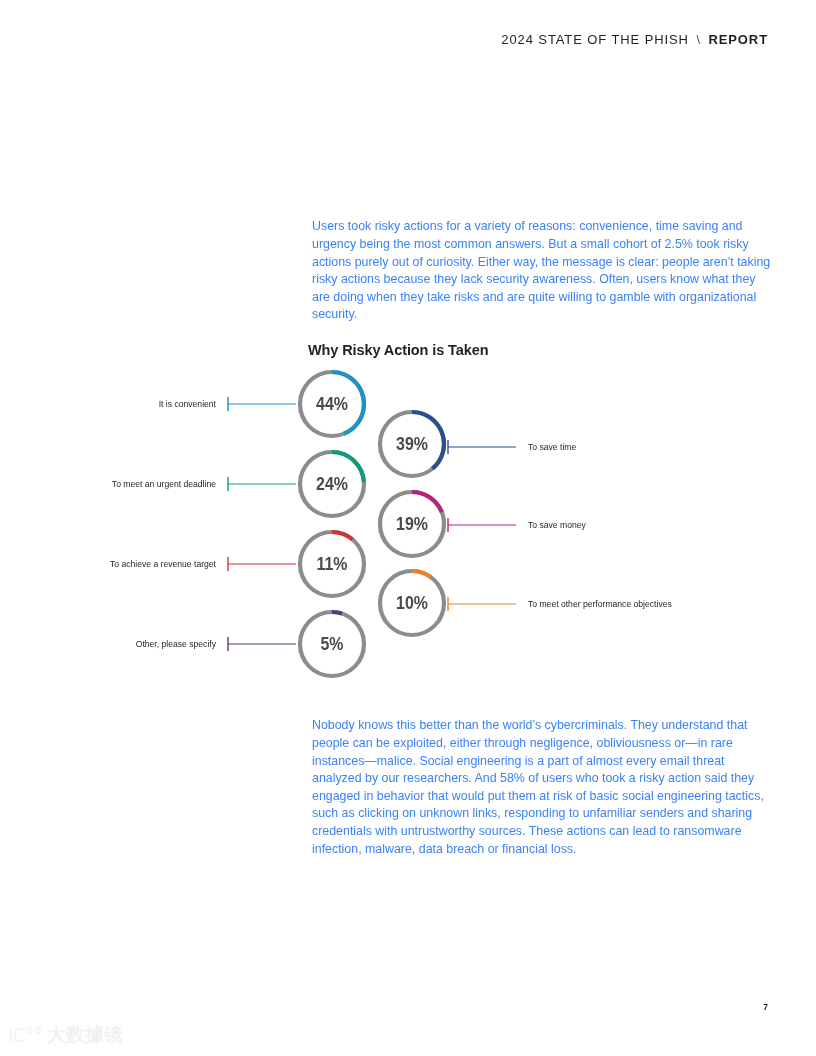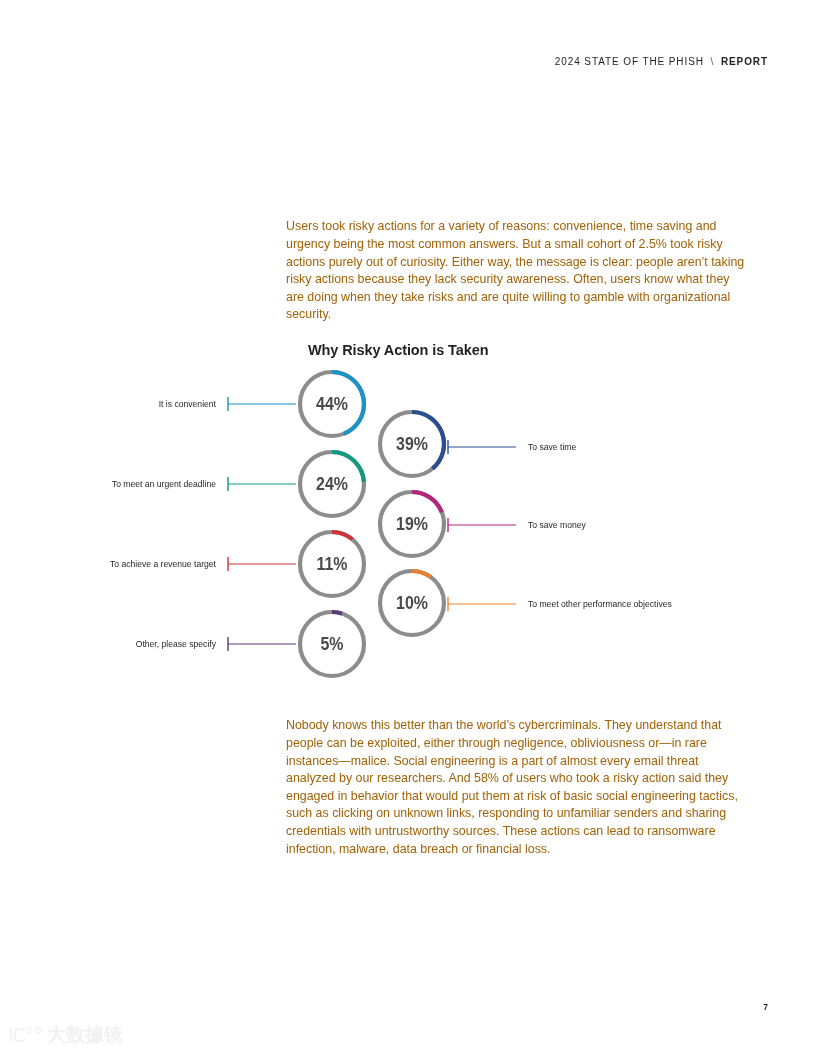--- a/index.html
+++ b/index.html
@@ -14,38 +14,37 @@
     font-family: "Liberation Sans", sans-serif;
     color: #231f20;
     overflow: hidden;
   }
 
   
   .page-header {
     position: absolute;
     top: 32px;
     right: 48px;
-    font-size: 10px;
+    font-size: 13px;
     letter-spacing: 0.9px;
     color: #231f20;
     white-space: nowrap;
-    margin-top: 24px;
   }
   .page-header .hdr-title { font-weight: 400; }
   .page-header .hdr-sep { font-weight: 400; padding: 0 3px; color: #5a5a5a; }
   .page-header .hdr-kicker { font-weight: bold; letter-spacing: 0.9px; }
 
   
   .body-copy {
     position: absolute;
-    left: 286px;
+    left: 312px;
     width: 460px;
     font-size: 12.4px;
     line-height: 17.6px;
-    color: #a16207;
+    color: #3b82f6;
     text-align: left;
   }
   #para-top  { top: 206px; }
   #para-bottom { top: 705px; }
 
   
   .chart-title {
     position: absolute;
     left: 308px;
     top: 330px;

